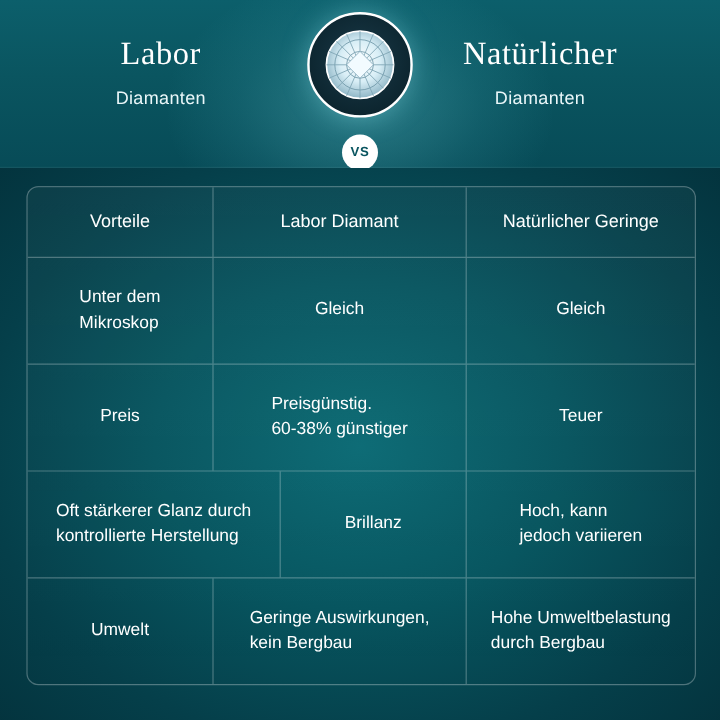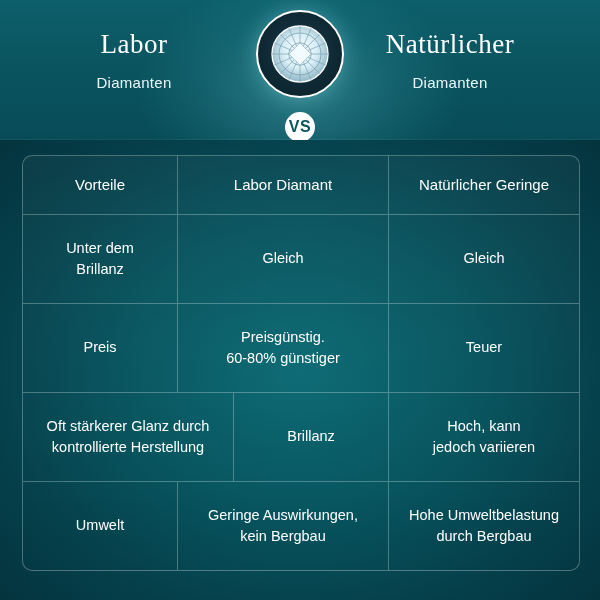--- a/index.html
+++ b/index.html
@@ -97,21 +97,21 @@
   .diamond-img {
     width: 70px;
     height: 70px;
   }
   .vs-badge {
     width: 30px;
     height: 30px;
     border-radius: 50%;
     background: #ffffff;
     color: #0a5560;
-    font-size: 16px;
+    font-size: 11px;
     font-weight: bold;
     line-height: 30px;
     margin: 14px auto 0 auto;
     letter-spacing: 0.5px;
   }
 
   
   .table-wrap {
     position: absolute;
     left: 22px;
@@ -127,21 +127,21 @@
   }
   .row + .row {
     border-top: 1px solid rgba(255,255,255,0.28);
   }
   .cell {
     box-sizing: border-box;
     color: #ffffff;
     display: flex;
     align-items: center;
     justify-content: center;
-    text-align: center;
+    text-align: left;
     padding: 8px 10px;
     font-size: 14.5px;
     line-height: 1.45;
     white-space: pre-line;
   }
   .cell.c0 {
     width: 155px;
     border-right: 1px solid rgba(255,255,255,0.28);
   }
   .cell.c1 {
@@ -212,29 +212,29 @@
   <div class="table-wrap">
 
     <div class="row header-row">
       <div class="cell c0">Vorteile</div>
       <div class="cell c1">Labor Diamant</div>
       <div class="cell c2">Natürlicher Geringe</div>
     </div>
 
     <div class="row body-row">
       <div class="cell c0">Unter dem
-Brillanz</div>
+Mikroskop</div>
       <div class="cell c1">Gleich</div>
       <div class="cell c2">Gleich</div>
     </div>
 
     <div class="row body-row">
       <div class="cell c0">Preis</div>
       <div class="cell c1">Preisgünstig.
-60-80% günstiger</div>
+60-38% günstiger</div>
       <div class="cell c2">Teuer</div>
     </div>
 
     <div class="row body-row">
       <div class="cell c1">Oft stärkerer Glanz durch
 kontrollierte Herstellung</div>
       <div class="cell c0">Brillanz</div>
       <div class="cell c2">Hoch, kann
 jedoch variieren</div>
     </div>

